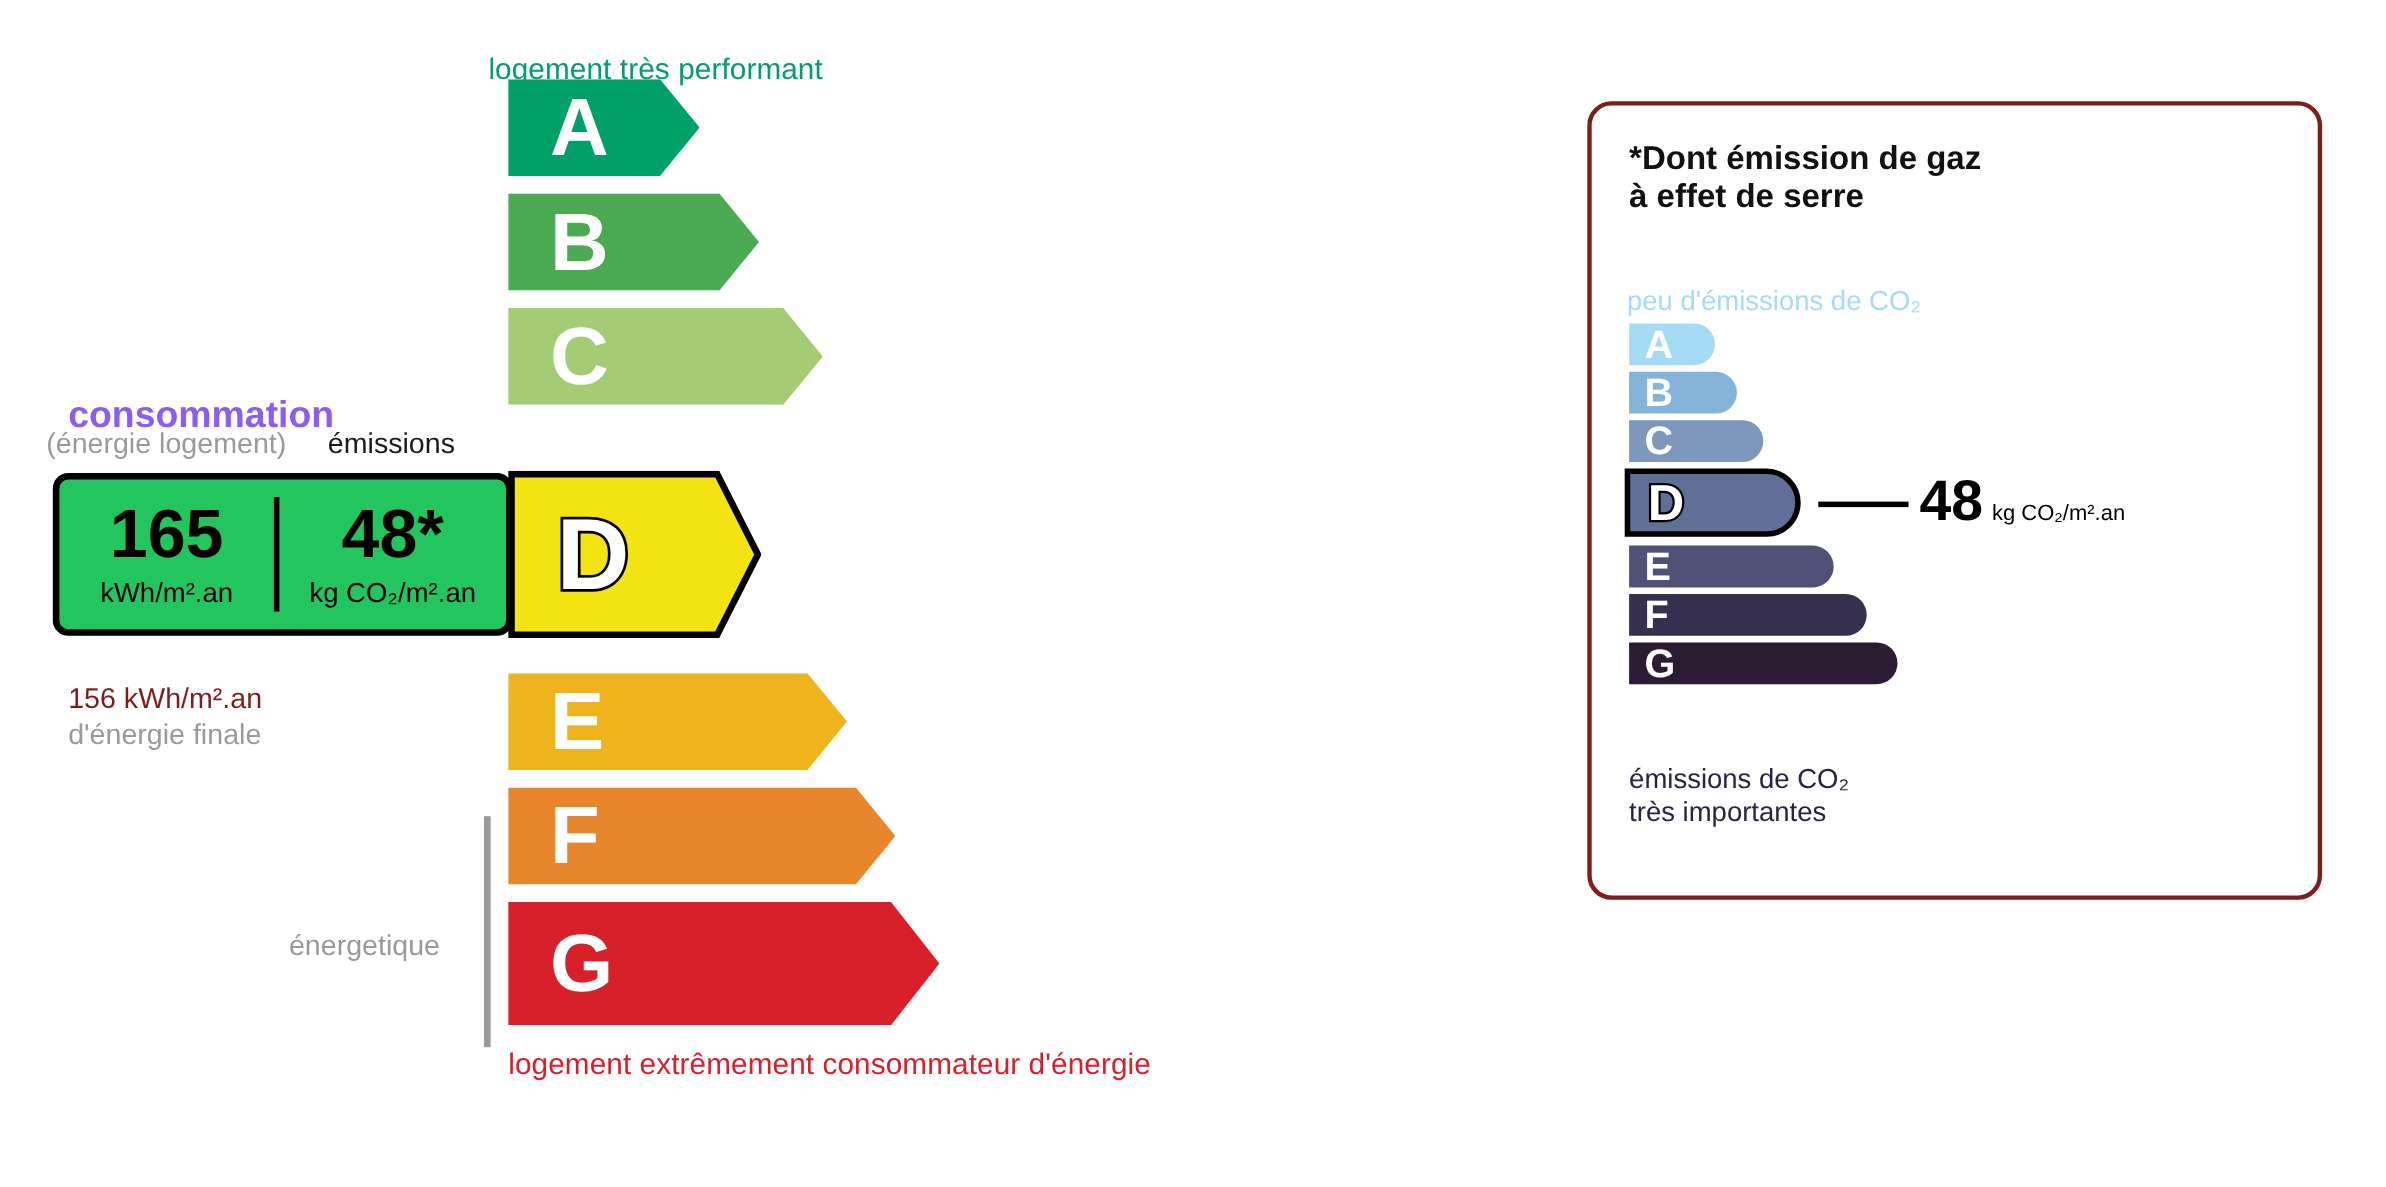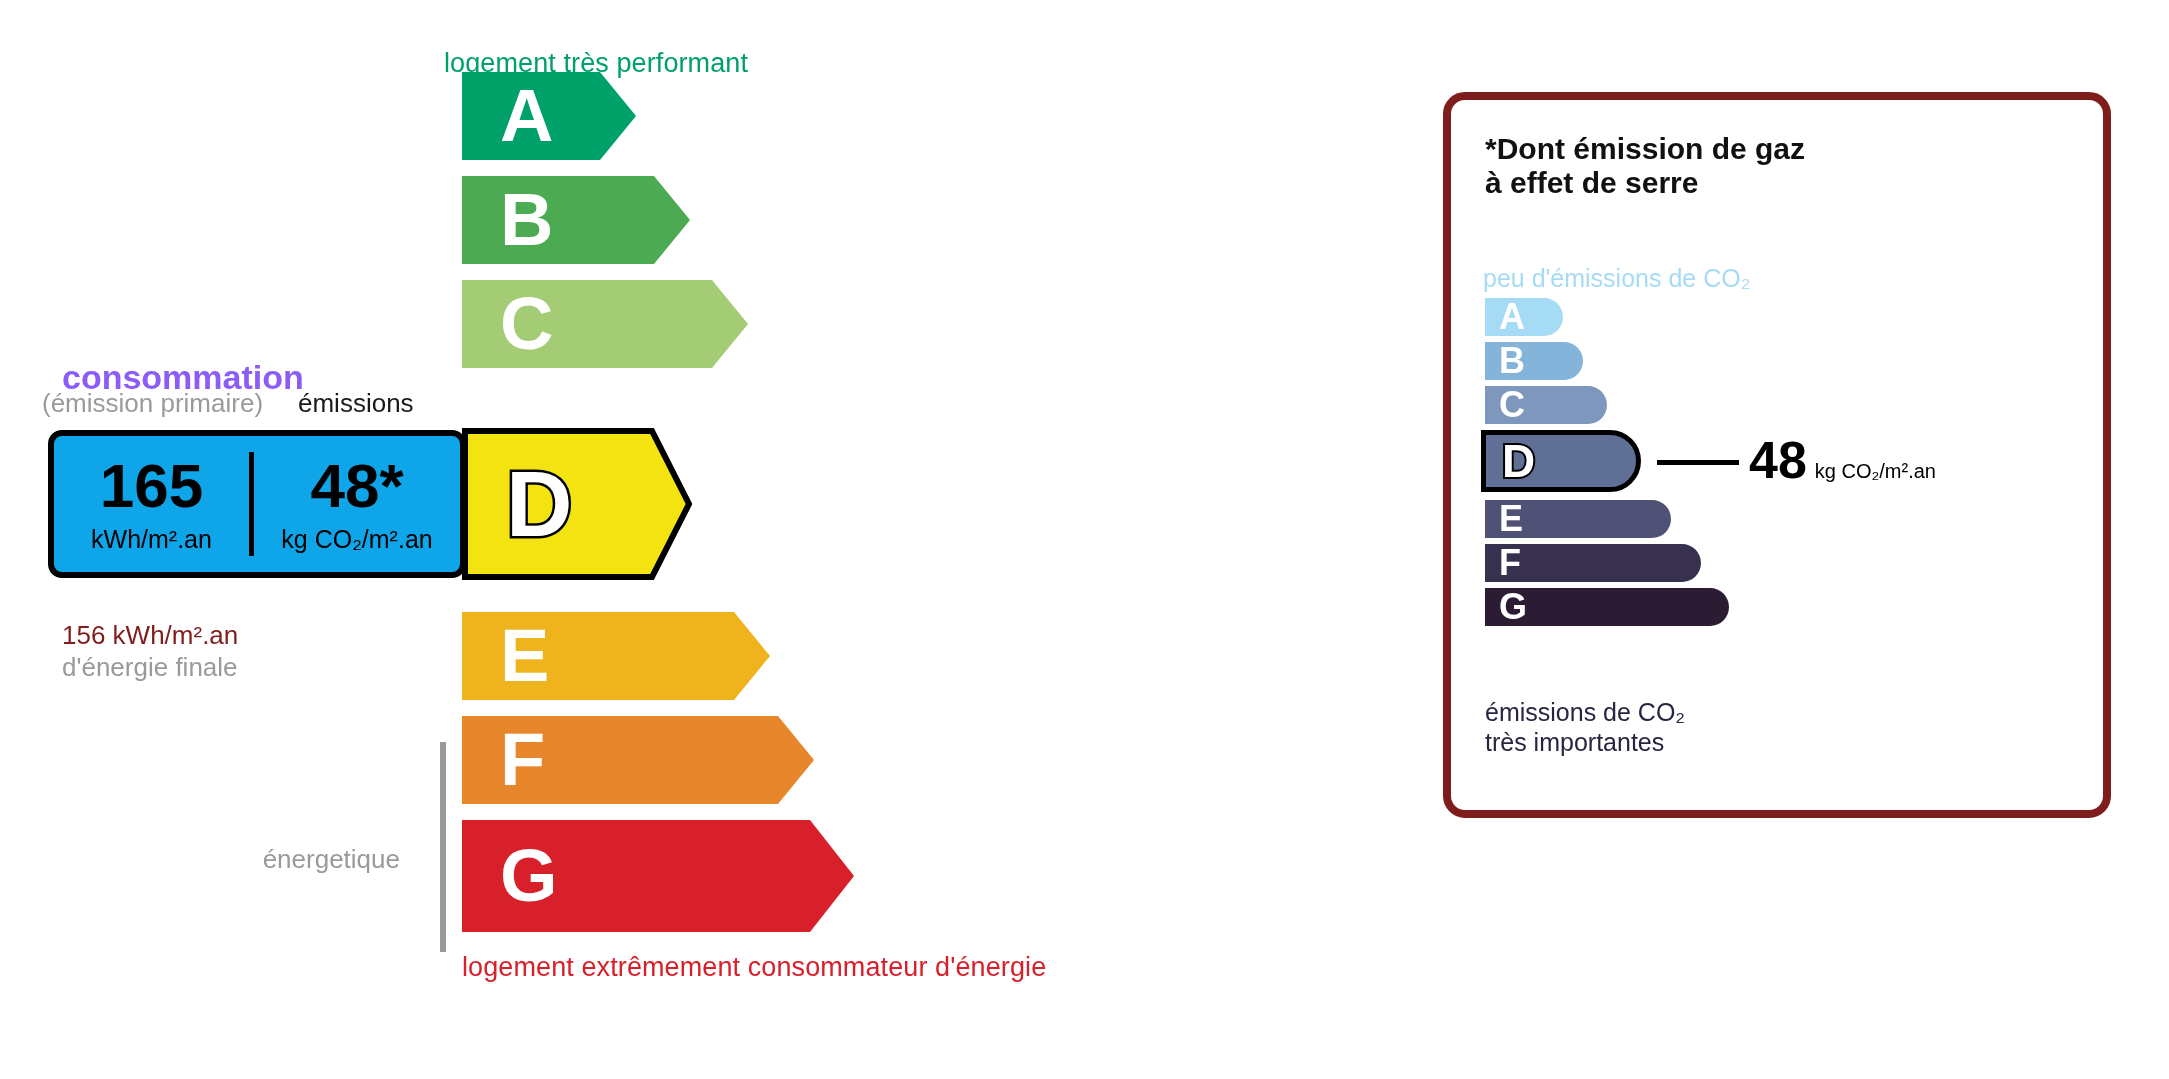--- a/index.html
+++ b/index.html
@@ -33,21 +33,21 @@
     font-size: 92px; color: #ffffff;
     -webkit-text-stroke: 5px #000000;
     paint-order: stroke fill;
     left: 44px;
   }
 
   
   #value-box {
     position: absolute; left: 48px; top: 430px;
     width: 418px; height: 148px;
-    background: #0ea5e9; border: 6px solid #000000;
+    background: #22c55e; border: 6px solid #000000;
     border-radius: 14px;
     display: flex; align-items: stretch; z-index: 5;
   }
   .vb-cell { flex: 1; display: flex; flex-direction: column; align-items: center; justify-content: center; }
   .vb-cell.left { flex: 0 0 195px; }
   .vb-cell.right { flex: 1; }
   .vb-sep { width: 5px; background: #000; margin: 16px 0; }
   .vb-num { font-size: 62px; font-weight: bold; color: #000; line-height: 1; }
   .vb-unit { font-size: 25px; color: #000; margin-top: 8px; white-space: nowrap; }
 
@@ -75,21 +75,21 @@
     font-size: 26px; color: #9a9a9a; white-space: nowrap;
   }
   #passoire-rule {
     position: absolute; left: 440px; top: 742px; width: 6px; height: 210px; background: #9a9a9a;
   }
 
   
   #co2-panel {
     position: absolute; left: 1443px; top: 92px;
     width: 668px; height: 726px;
-    border: 8px solid #7f1d1d; border-radius: 22px; background: #ffffff;
+    border: 4px solid #7f1d1d; border-radius: 22px; background: #ffffff;
   }
   .co2-title {
     position: absolute; left: 34px; font-size: 30px; font-weight: bold; color: #111; white-space: nowrap;
   }
   .co2-title.l1 { top: 32px; }
   .co2-title.l2 { top: 66px; }
   .co2-top-caption {
     position: absolute; left: 32px; top: 164px; font-size: 25px; color: #A6DBF5; white-space: nowrap;
   }
   .co2-bottom-1 { position: absolute; left: 34px; top: 598px; font-size: 25px; color: #2B2340; white-space: nowrap; }
@@ -171,21 +171,21 @@
       <svg width="392" height="112" viewBox="0 0 392 112">
         <path d="M0,0 H348 L392,56 L348,112 H0 Z" fill="#D8202B"></path>
       </svg>
       <span class="letter">G</span>
     </div>
 
     <div id="passoire-rule"></div>
     <div class="lbl-passoire-2">énergetique</div>
 
     <div class="lbl-conso">consommation</div>
-    <div class="lbl-conso-sub">(émission primaire)</div>
+    <div class="lbl-conso-sub">(énergie logement)</div>
     <div class="lbl-emissions">émissions</div>
 
     <div id="value-box">
       <div class="vb-cell left">
         <div class="vb-num">165</div>
         <div class="vb-unit">kWh/m².an</div>
       </div>
       <div class="vb-sep"></div>
       <div class="vb-cell right">
         <div class="vb-num">48*</div>

